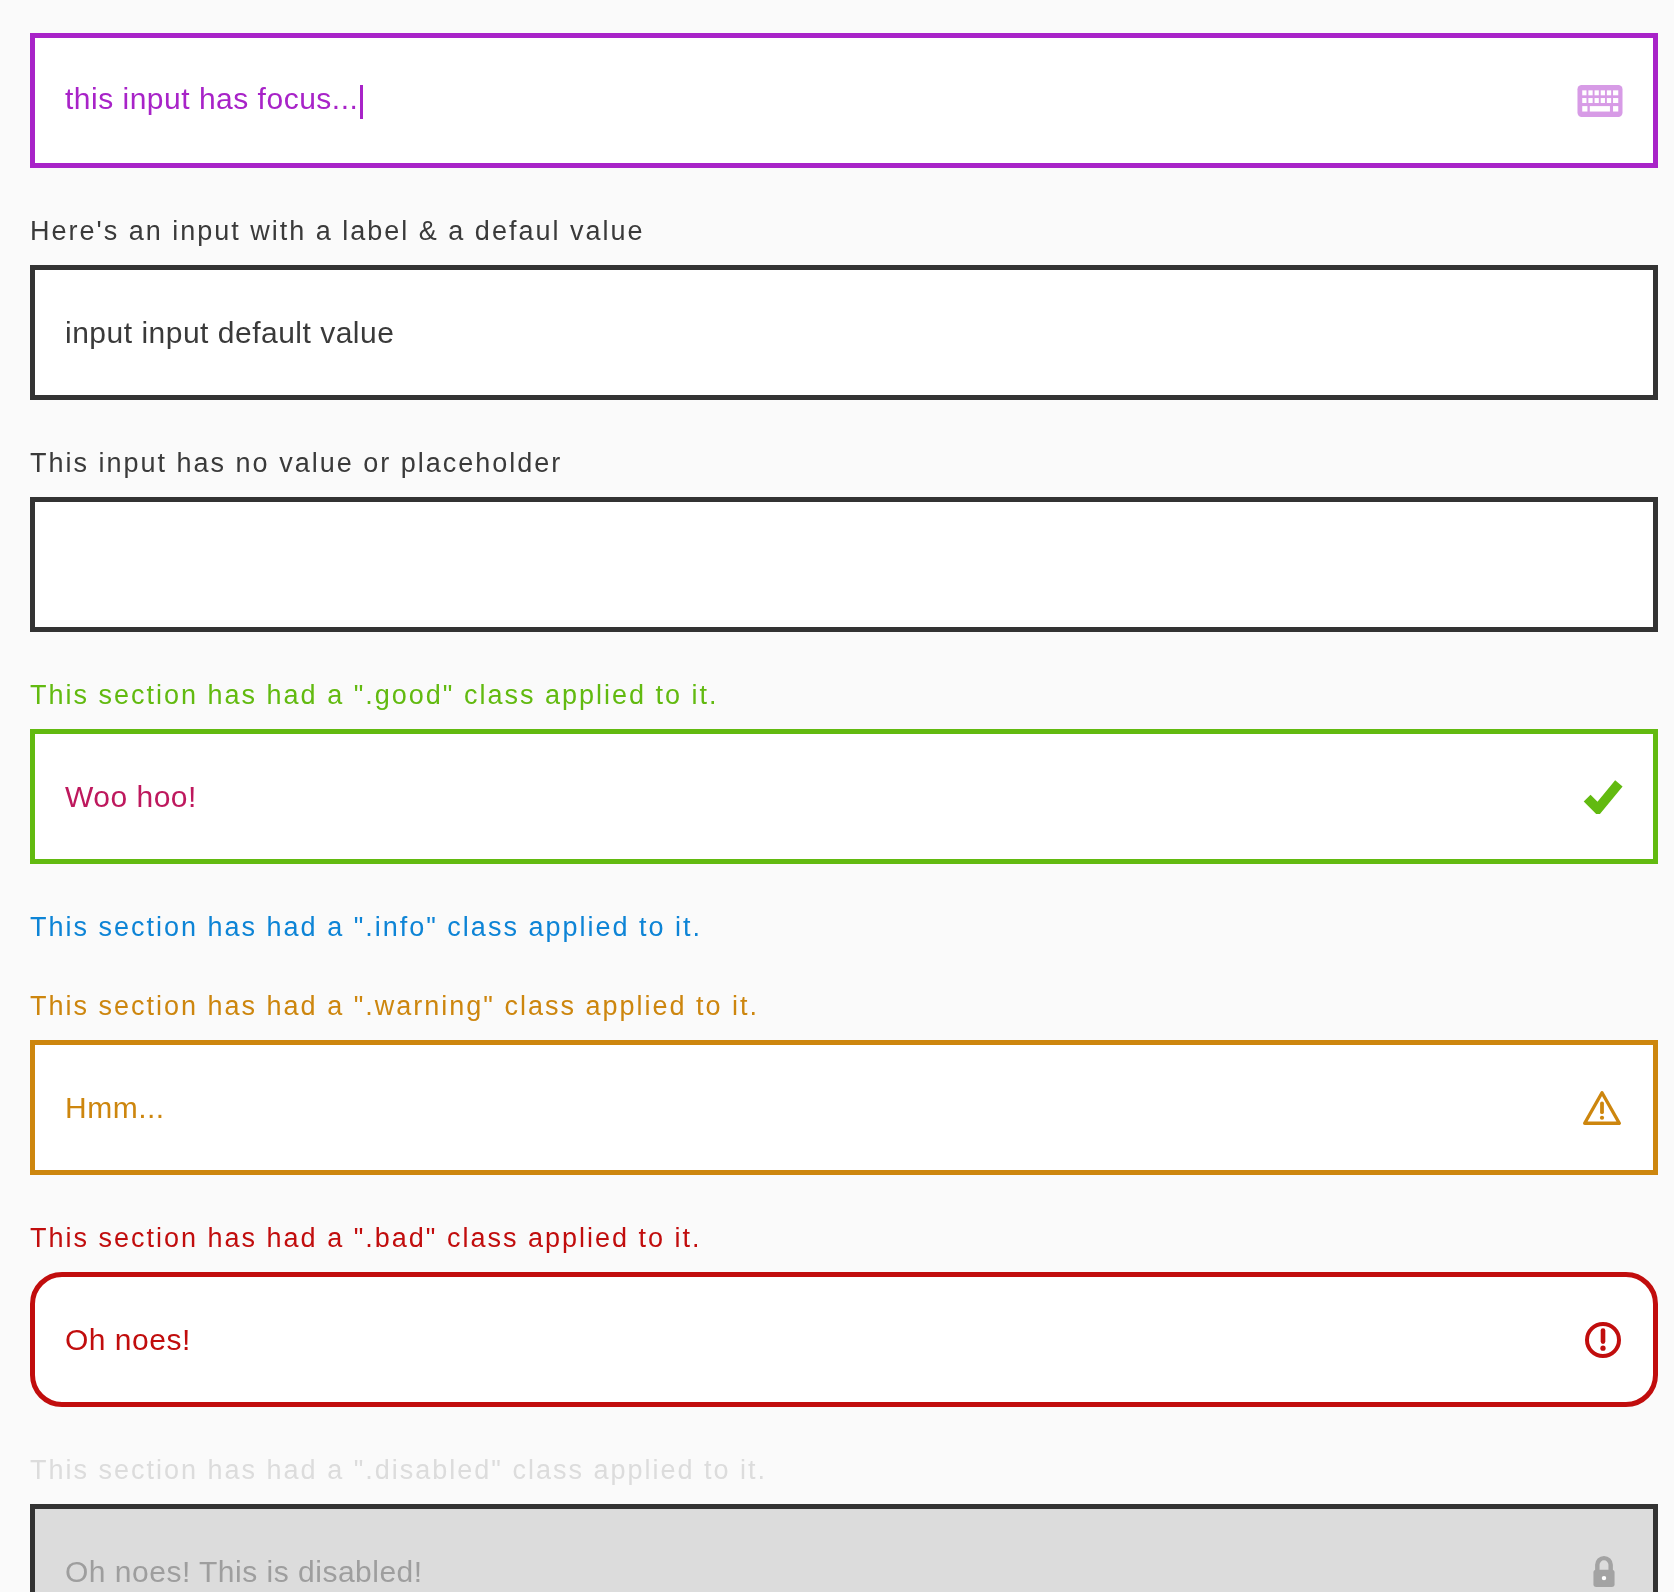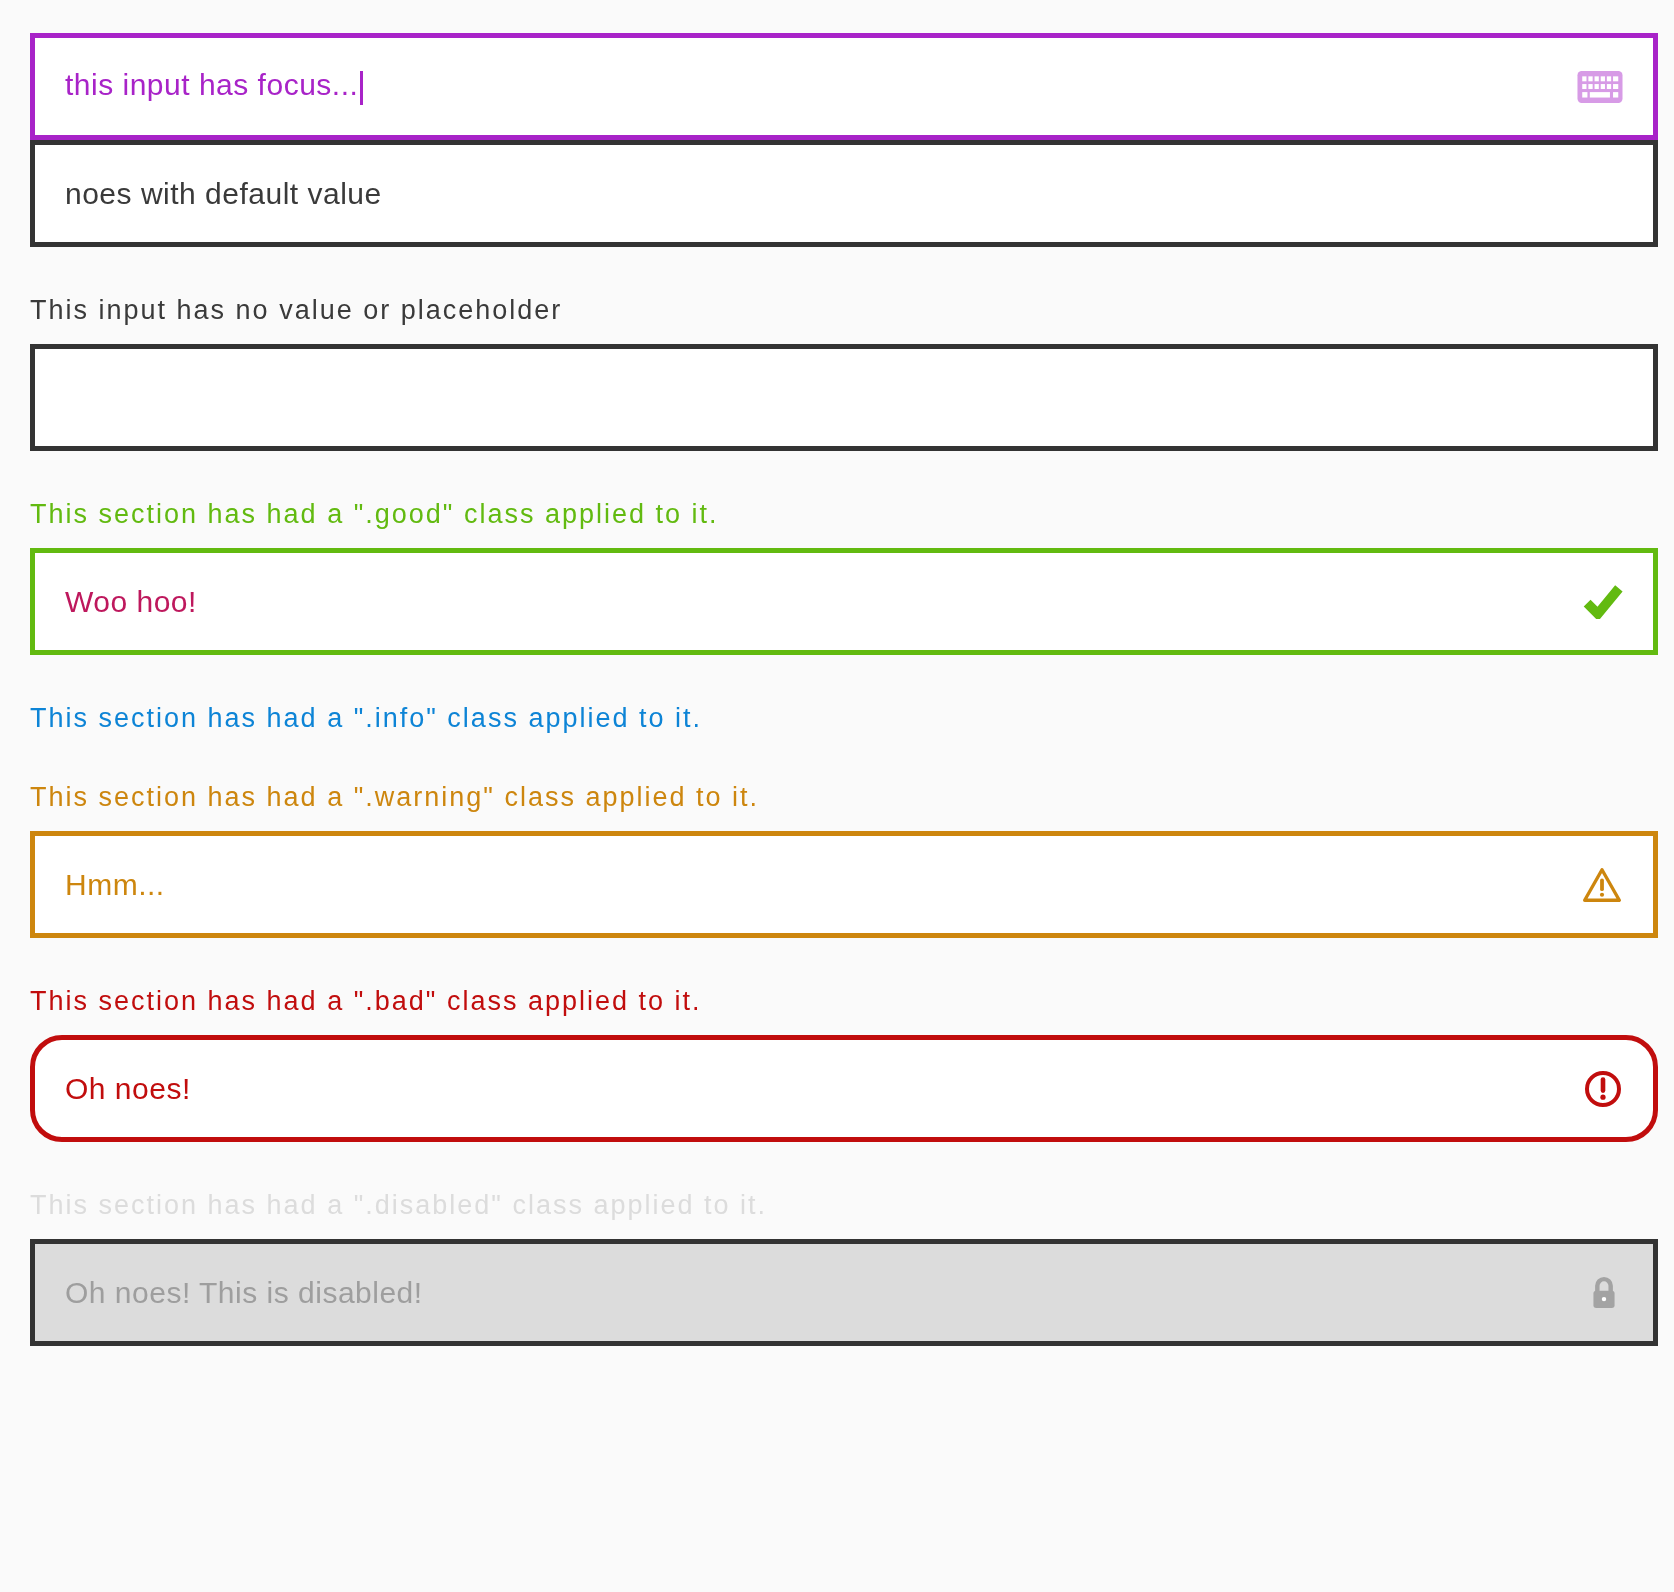--- a/index.html
+++ b/index.html
@@ -13,21 +13,21 @@
   }
   .field .label {
     margin: 48px 0 18px 0;
     font-size: 27px;
     letter-spacing: 2px;
     color: #3a3a3a;
     font-weight: 400;
     white-space: nowrap;
   }
   .box {
-    height: 107px;
+    height: 135px;
     background: #ffffff;
     border: 5px solid #333333;
     display: flex;
     align-items: center;
     padding: 0 30px;
   }
   .value {
     flex: 1 1 auto;
     font-size: 30px;
     letter-spacing: 0.5px;
@@ -105,22 +105,23 @@
           <rect x="30" y="11" width="4.4" height="4.2" fill="#fff"></rect>
         <rect x="4" y="17.8" width="4.4" height="4.6" fill="#fff"></rect>
           <rect x="10.4" y="17.8" width="17" height="4.6" fill="#fff"></rect>
           <rect x="30" y="17.8" width="4.4" height="4.6" fill="#fff"></rect>
       </svg>
     </span>
   </div>
 </section>
 
 <section class="field">
+  <div class="label">Here's an input with a label &amp; a defaul value</div>
   <div class="box">
-    <span class="value">noes with default value</span>
+    <span class="value">input input default value</span>
   </div>
 </section>
 
 <section class="field">
   <div class="label">This input has no value or placeholder</div>
   <div class="box">
     <span class="value"></span>
   </div>
 </section>
 

